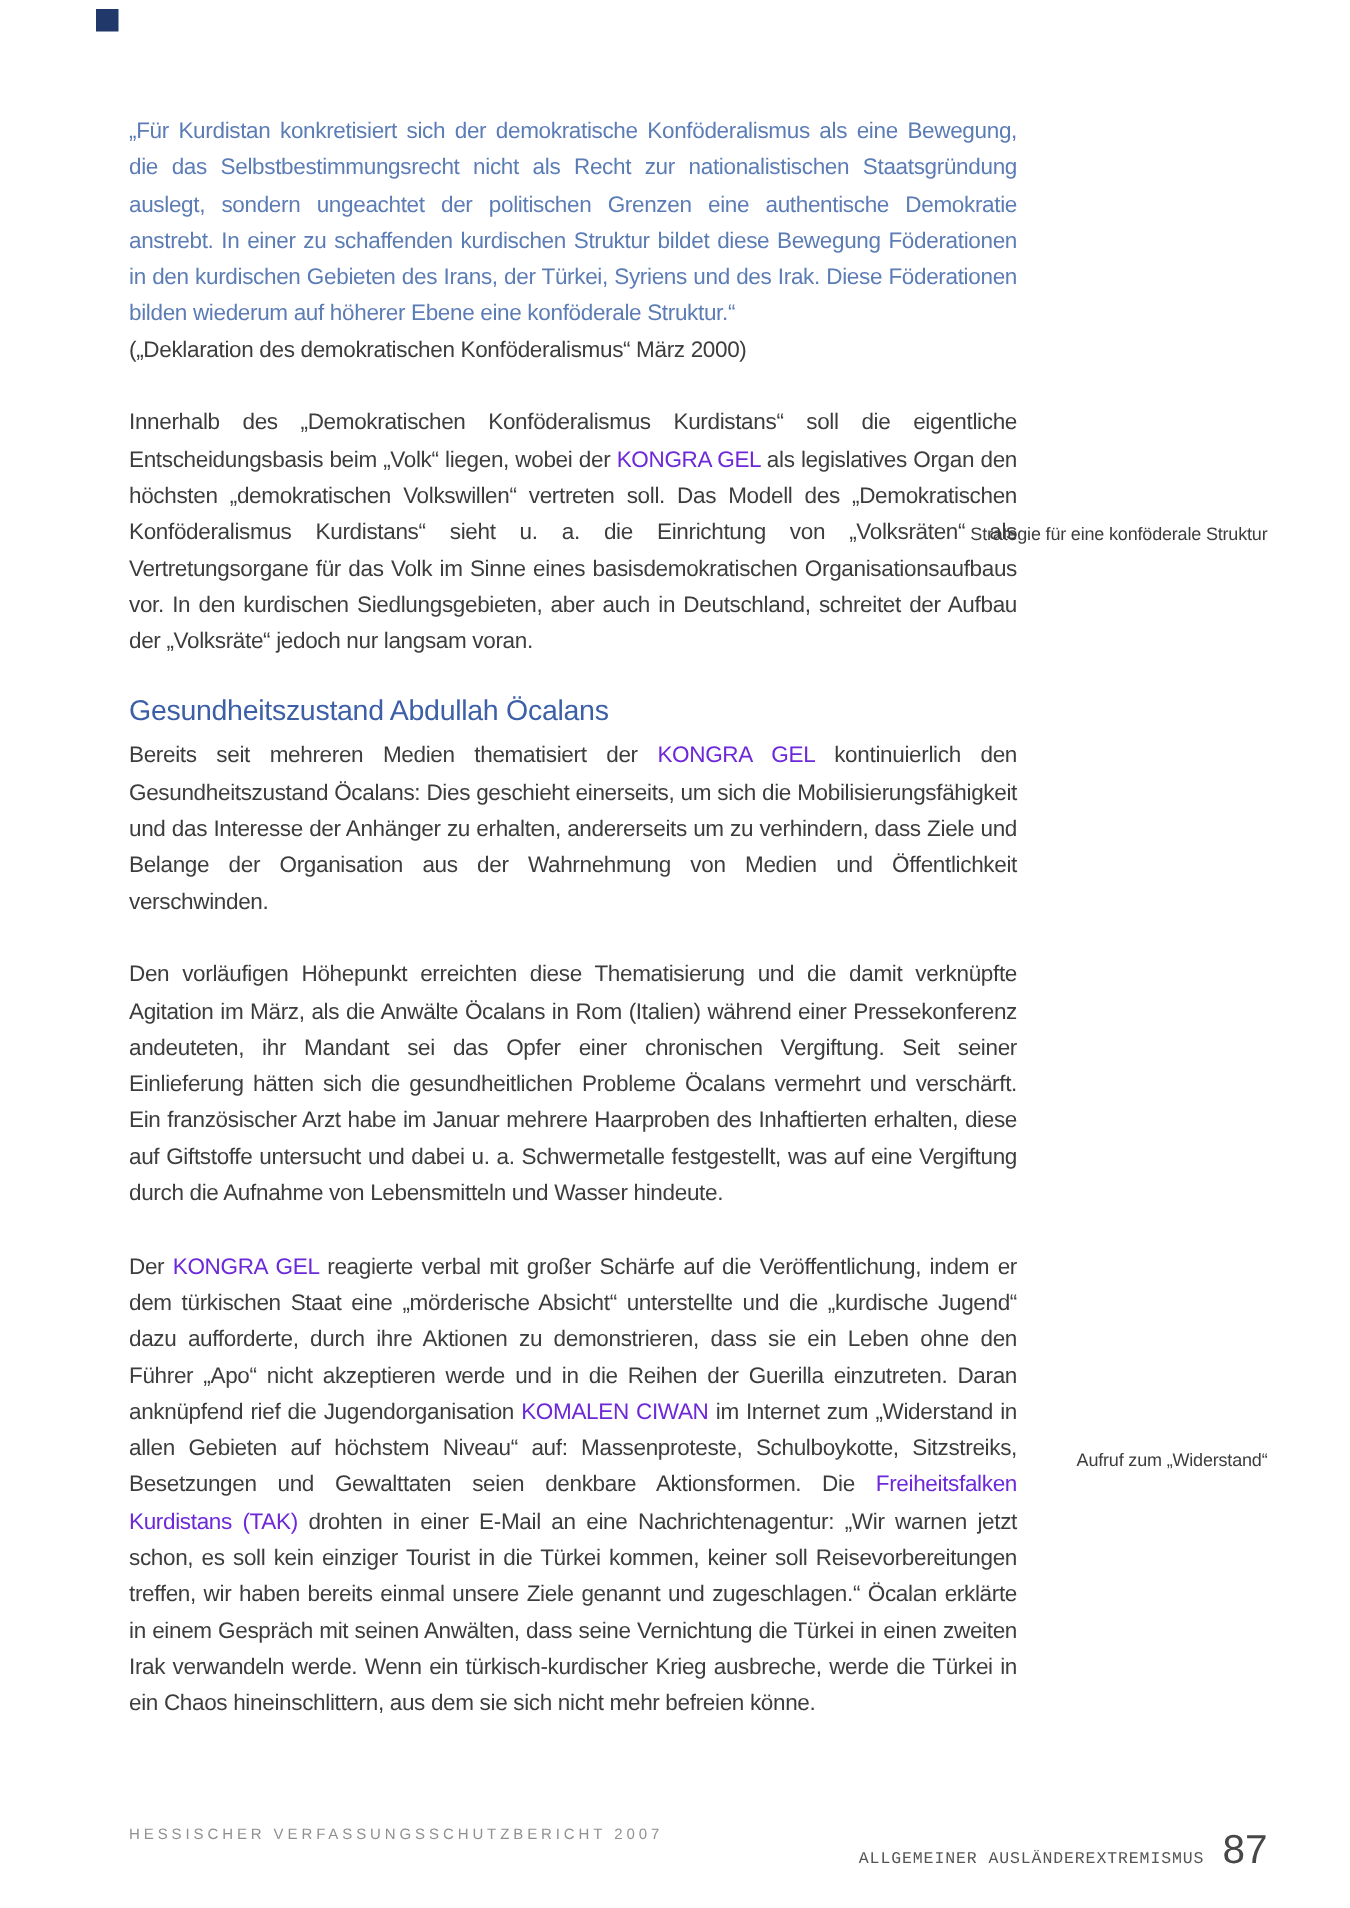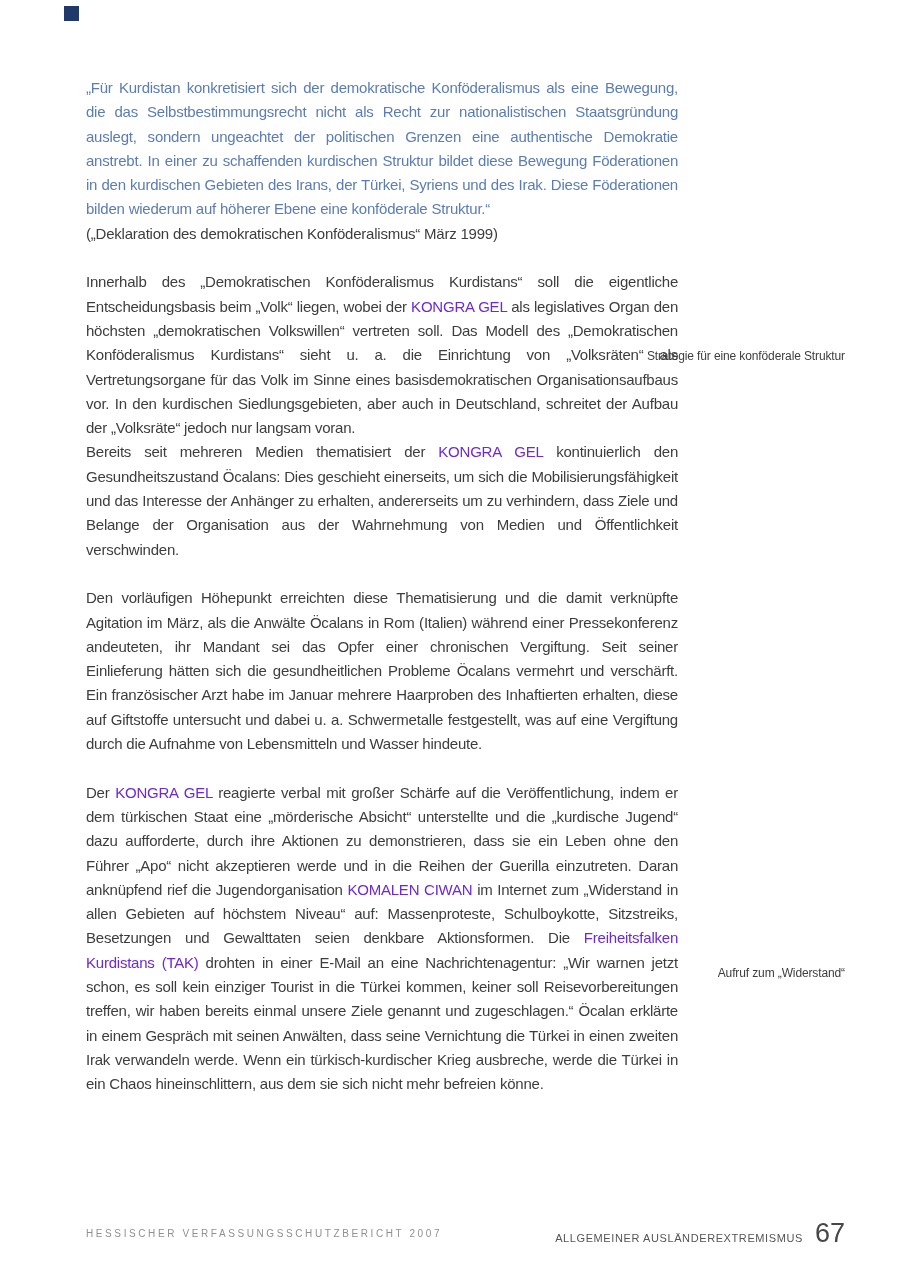--- a/index.html
+++ b/index.html
@@ -28,61 +28,62 @@
     margin:22px 0 5px 0 !important;hyphens:none !important;
   }
   .margin-note{
     position:absolute;right:55px;width:220px;text-align:right;
     font-size:12px;line-height:25px;color:#3d3d3d;letter-spacing:-0.01em;
   }
   .note-1{top:344px;}
   .note-2{top:949px;margin-top:12px;}
   .footer{
     position:absolute;left:86px;right:55px;top:1218px;
-    display:flex;justify-content:space-between;align-items:center;
+    display:flex;justify-content:space-between;align-items:flex-start;
   }
   .footer-left{
     font-size:10px;letter-spacing:2.6px;color:#909090;text-transform:uppercase;
   }
   .footer-right{display:flex;align-items:baseline;}
   .footer-chapter{
-    font-size:11px;letter-spacing:0.6px;color:#555555;text-transform:uppercase;
+    font-size:11px;letter-spacing:0.6px;color:#555555;text-transform:uppercase;font-family:Liberation Mono, monospace;
   }
   .page-number{
     font-size:27px;font-weight:300;color:#474747;margin-left:12px;letter-spacing:0;
   }
 </style>
 </head>
 <body>
 
 <div class="chapter-marker"></div>
 
 <div class="content">
   <p class="quote">
     <span>„Für Kurdistan konkretisiert sich der demokratische Konföderalismus als eine Bewegung, die das Selbstbestimmungsrecht nicht als Recht zur nationalistischen Staatsgründung auslegt, sondern ungeachtet der politischen Grenzen eine authentische Demokratie anstrebt. In einer zu schaffenden kurdischen Struktur bildet diese Bewegung Föderationen in den kurdischen Gebieten des Irans, der Türkei, Syriens und des Irak. Diese Föderationen bilden wiederum auf höherer Ebene eine konföderale Struktur.“</span>
   </p>
   <p class="p-gap">
-    <span>(„Deklaration des demokratischen Konföderalismus“ März 1999)</span>
+    <span>(„Deklaration des demokratischen Konföderalismus“ März 2000)</span>
   </p>
   <p>
     <span>Innerhalb des „Demokratischen Konföderalismus Kurdistans“ soll die eigentliche Entscheidungsbasis beim „Volk“ liegen, wobei der </span><span class="b">KONGRA GEL</span><span> als legislatives Organ den höchsten „demokratischen Volkswillen“ vertreten soll. Das Modell des „Demokratischen Konföderalismus Kurdistans“ sieht u. a. die Einrichtung von „Volksräten“ als Vertretungsorgane für das Volk im Sinne eines basisdemokratischen Organisationsaufbaus vor. In den kurdischen Siedlungsgebieten, aber auch in Deutschland, schreitet der Aufbau der „Volksräte“ jedoch nur langsam voran.</span>
   </p>
+  <p class="heading">Gesundheitszustand Abdullah Öcalans</p>
   <p class="p-gap">
     <span>Bereits seit mehreren Medien thematisiert der </span><span class="b">KONGRA GEL</span><span> kontinuierlich den Gesundheitszustand Öcalans: Dies geschieht einerseits, um sich die Mobilisierungsfähigkeit und das Interesse der Anhänger zu erhalten, andererseits um zu verhindern, dass Ziele und Belange der Organisation aus der Wahrnehmung von Medien und Öffentlichkeit verschwinden.</span>
   </p>
   <p class="p-gap">
     <span>Den vorläufigen Höhepunkt erreichten diese Thematisierung und die damit verknüpfte Agitation im März, als die Anwälte Öcalans in Rom (Italien) während einer Pressekonferenz andeuteten, ihr Mandant sei das Opfer einer chronischen Vergiftung. Seit seiner Einlieferung hätten sich die gesundheitlichen Probleme Öcalans vermehrt und verschärft. Ein französischer Arzt habe im Januar mehrere Haarproben des Inhaftierten erhalten, diese auf Giftstoffe untersucht und dabei u. a. Schwermetalle festgestellt, was auf eine Vergiftung durch die Aufnahme von Lebensmitteln und Wasser hindeute.</span>
   </p>
   <p>
     <span>Der </span><span class="b">KONGRA GEL</span><span> reagierte verbal mit großer Schärfe auf die Veröffentlichung, indem er dem türkischen Staat eine „mörderische Absicht“ unterstellte und die „kurdische Jugend“ dazu aufforderte, durch ihre Aktionen zu demonstrieren, dass sie ein Leben ohne den Führer „Apo“ nicht akzeptieren werde und in die Reihen der Guerilla einzutreten. Daran anknüpfend rief die Jugendorganisation </span><span class="b">KOMALEN CIWAN</span><span> im Internet zum „Widerstand in allen Gebieten auf höchstem Niveau“ auf: Massenproteste, Schulboykotte, Sitzstreiks, Besetzungen und Gewalttaten seien denkbare Aktionsformen. Die </span><span class="b">Freiheitsfalken Kurdistans (TAK)</span><span> drohten in einer E-Mail an eine Nachrichtenagentur: „Wir warnen jetzt schon, es soll kein einziger Tourist in die Türkei kommen, keiner soll Reisevorbereitungen treffen, wir haben bereits einmal unsere Ziele genannt und zugeschlagen.“ Öcalan erklärte in einem Gespräch mit seinen Anwälten, dass seine Vernichtung die Türkei in einen zweiten Irak verwandeln werde. Wenn ein türkisch-kurdischer Krieg ausbreche, werde die Türkei in ein Chaos hineinschlittern, aus dem sie sich nicht mehr befreien könne.</span>
   </p>
 </div>
 
 <div class="margin-note note-1">Strategie für eine konföderale Struktur</div>
 <div class="margin-note note-2">Aufruf zum „Widerstand“</div>
 
 <div class="footer">
   <span class="footer-left">HESSISCHER VERFASSUNGSSCHUTZBERICHT 2007</span>
   <span class="footer-right">
     <span class="footer-chapter">ALLGEMEINER AUSLÄNDEREXTREMISMUS</span>
-    <span class="page-number">67</span>
+    <span class="page-number">87</span>
   </span>
 </div>
 
 </body></html>

